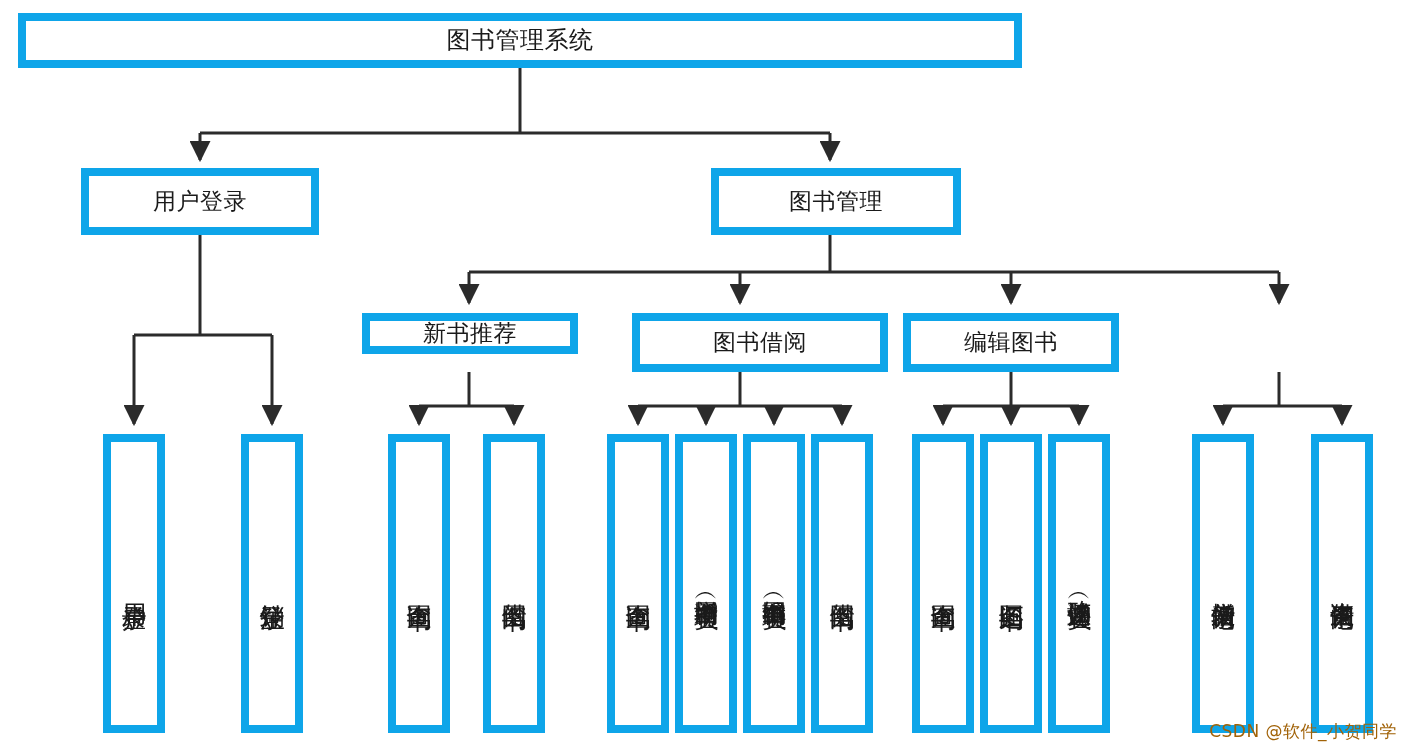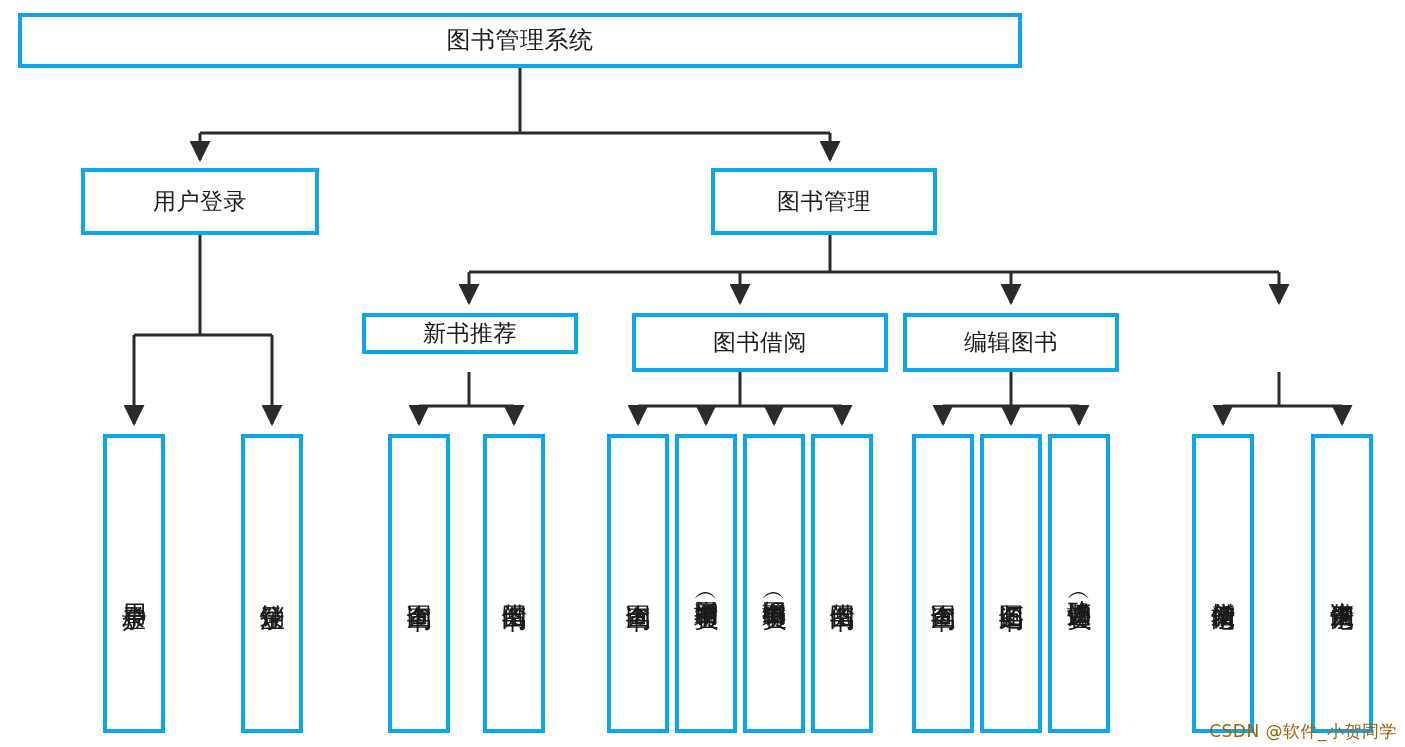--- a/index.html
+++ b/index.html
@@ -20,21 +20,21 @@
   #edges {
     position: absolute;
     left: 0;
     top: 0;
     width: 1405px;
     height: 747px;
   }
   .node {
     position: absolute;
     box-sizing: border-box;
-    border: 4px solid #0ea5e9;
+    border: 8px solid #0ea5e9;
     background: #ffffff;
     display: flex;
     align-items: center;
     justify-content: center;
     color: #1a1a1a;
   }
   .node .label {
     text-align: center;
     line-height: 1.18;
     white-space: nowrap;
@@ -133,21 +133,21 @@
     </g>
   </svg>
 
   <div class="node root horiz" style="left:18px; top:13px; width:1004px; height:55px;">
     <span class="label">图书管理系统</span>
   </div>
 
   <div class="node horiz" style="left:81px; top:168px; width:238px; height:67px;">
     <span class="label">用户登录</span>
   </div>
-  <div class="node horiz" style="left:711px; top:168px; width:226px; height:67px;">
+  <div class="node horiz" style="left:711px; top:168px; width:250px; height:67px;">
     <span class="label">图书管理</span>
   </div>
 
   <div class="node horiz" style="left:362px; top:313px; width:216px; height:41px;">
     <span class="label">新书推荐</span>
   </div>
   <div class="node horiz" style="left:632px; top:313px; width:256px; height:59px;">
     <span class="label">图书借阅</span>
   </div>
   <div class="node horiz" style="left:903px; top:313px; width:216px; height:59px;">

